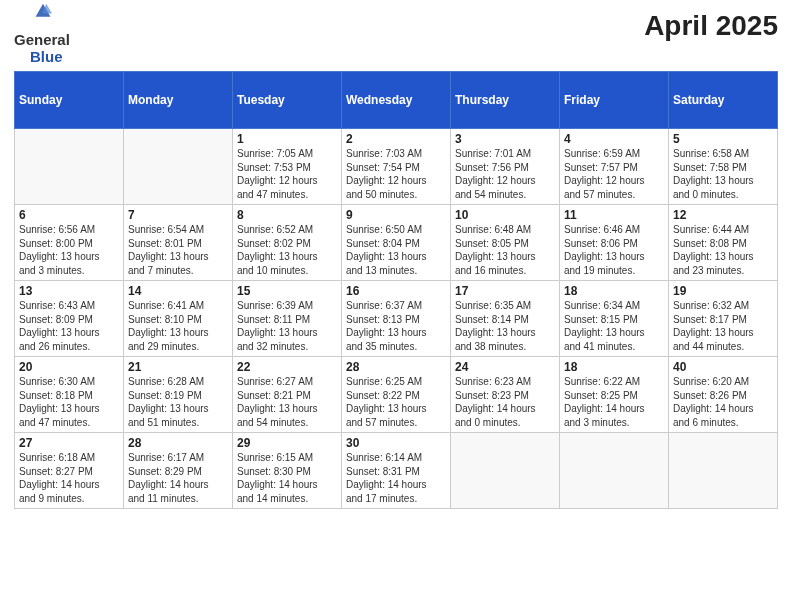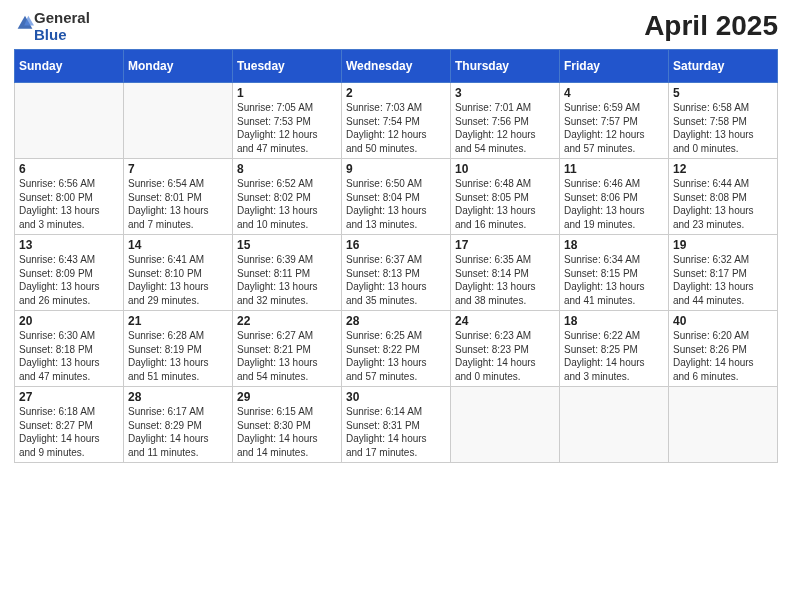--- a/index.html
+++ b/index.html
@@ -17,36 +17,38 @@
     }
     .header {
       display: flex;
       justify-content: space-between;
       align-items: flex-start;
       margin-bottom: 6px;
     }
     .logo {
       display: flex;
       align-items: center;
-      gap: 0;
+      gap: 12px;
+      flex-direction: column;
     }
     .logo-text {
       display: flex;
       flex-direction: column;
       line-height: 1.1;
     }
     .logo-general {
       font-size: 15px;
       font-weight: bold;
       color: #333;
     }
     .logo-blue {
       font-size: 15px;
       font-weight: bold;
       color: #2255aa;
+      margin-left: 16px;
     }
     .logo-icon {
       width: 18px;
       height: 18px;
       margin-left: 2px;
       margin-top: -8px;
     }
     .title-block {
       text-align: right;
     }
@@ -62,21 +64,21 @@
     .calendar {
       width: 100%;
       border-collapse: collapse;
       border: 1px solid #bbb;
     }
     .calendar th {
       background: #2255cc;
       color: #fff;
       font-size: 12px;
       font-weight: bold;
-      padding: 9px 4px;
+      padding: 21px 4px;
       text-align: left;
       border: 1px solid #4477cc;
     }
     .calendar td {
       width: calc(100%/7);
       vertical-align: top;
       border: 1px solid #ccc;
       padding: 3px 4px 3px 4px;
       font-size: 10px;
       color: #333;

